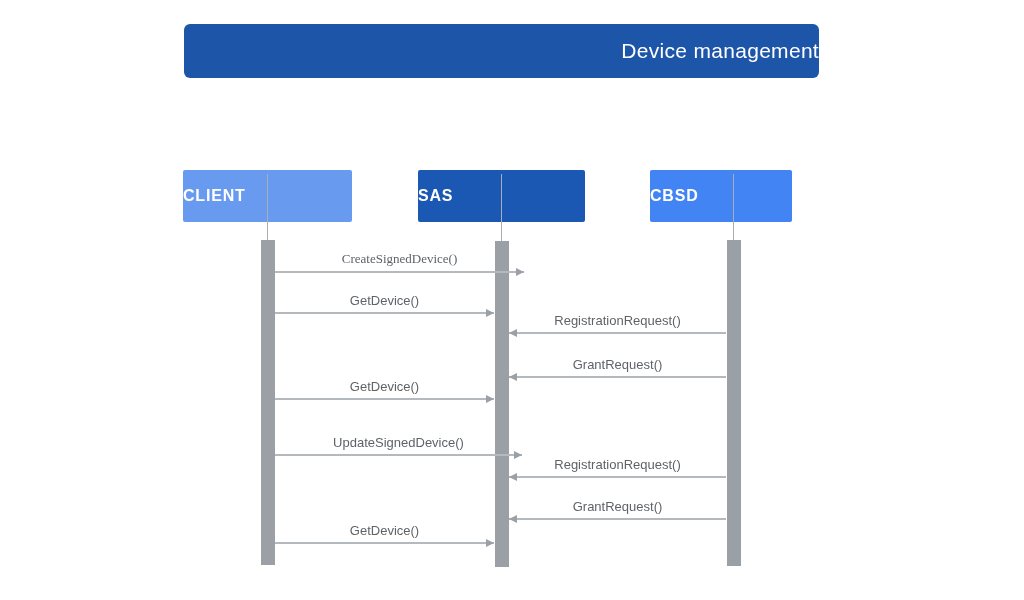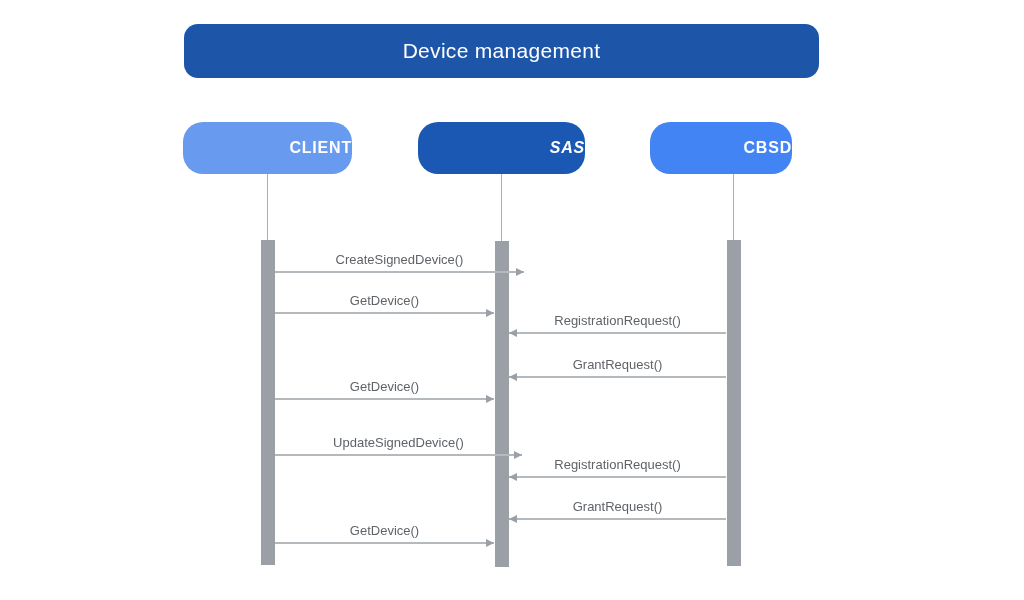--- a/index.html
+++ b/index.html
@@ -6,36 +6,37 @@
   .stage {
     position: relative;
     width: 1024px;
     height: 600px;
     background: #ffffff;
     overflow: hidden;
     font-family: "Liberation Sans", sans-serif;
   }
   .title-bar {
     position: absolute;
-    border-radius: 14px;
+    border-radius: 6px;
     display: flex;
     align-items: center;
-    justify-content: center;
+    justify-content: flex-end;
   }
   .title-text {
     color: #ffffff;
     font-size: 21px;
     letter-spacing: 0.3px;
   }
   .actor-box {
     position: absolute;
-    border-radius: 20px;
+    border-radius: 2px;
     display: flex;
     align-items: center;
-    justify-content: flex-end;
+    justify-content: flex-start;
+    margin-top: 48px;
   }
   .actor-label {
     color: #ffffff;
     font-size: 16px;
     font-weight: bold;
     letter-spacing: 0.8px;
   }
   .lifeline {
     position: absolute;
     width: 1.5px;
@@ -80,33 +81,33 @@
 <div class="stage">
   <div class="title-bar" style="left: 184px; top: 24px; width: 635px; height: 54px; background: rgb(29, 85, 169);">
     <span class="title-text">Device management</span>
   </div>
   <div id="actors-layer">
       <div class="actor-box" style="left: 183px; top: 122px; width: 169px; height: 52px; background: rgb(104, 154, 240);">
         <span class="actor-label">CLIENT</span>
       </div>
       <div class="lifeline" style="left: 266.75px; top: 174px; height: 66px; background: rgb(169, 174, 180);"></div>
       <div class="activation-bar" style="left: 260.5px; top: 240px; width: 14px; height: 325px; background: rgb(154, 160, 166);"></div>
-      <div class="actor-box" style="left: 418px; top: 122px; width: 167px; height: 52px; background: rgb(27, 88, 179); font-style: italic;">
+      <div class="actor-box" style="left: 418px; top: 122px; width: 167px; height: 52px; background: rgb(27, 88, 179);">
         <span class="actor-label">SAS</span>
       </div>
       <div class="lifeline" style="left: 500.75px; top: 174px; height: 67px; background: rgb(169, 174, 180);"></div>
       <div class="activation-bar" style="left: 494.5px; top: 241px; width: 14px; height: 326px; background: rgb(154, 160, 166);"></div>
       <div class="actor-box" style="left: 650px; top: 122px; width: 142px; height: 52px; background: rgb(67, 132, 244);">
         <span class="actor-label">CBSD</span>
       </div>
       <div class="lifeline" style="left: 732.75px; top: 174px; height: 66px; background: rgb(169, 174, 180);"></div>
       <div class="activation-bar" style="left: 726.5px; top: 240px; width: 14px; height: 326px; background: rgb(154, 160, 166);"></div>
     </div>
   <div id="messages-layer">
-      <div class="message" style="left: 275px; width: 249px; top: 232px;">
+      <div class="message" style="left: 275px; width: 249px; top: 232px; font-family: Liberation Serif, serif;">
         <div class="msg-label" style="color: rgb(95, 99, 104);">CreateSignedDevice()</div>
         <div class="msg-line" style="background: rgb(180, 185, 190);"></div>
         <div class="msg-arrowhead dir-right" style="border-left-color: rgb(154, 160, 166);"></div>
       </div>
       <div class="message" style="left: 275px; width: 219px; top: 273px;">
         <div class="msg-label" style="color: rgb(95, 99, 104);">GetDevice()</div>
         <div class="msg-line" style="background: rgb(180, 185, 190);"></div>
         <div class="msg-arrowhead dir-right" style="border-left-color: rgb(154, 160, 166);"></div>
       </div>
       <div class="message" style="left: 509px; width: 217px; top: 293px;">

